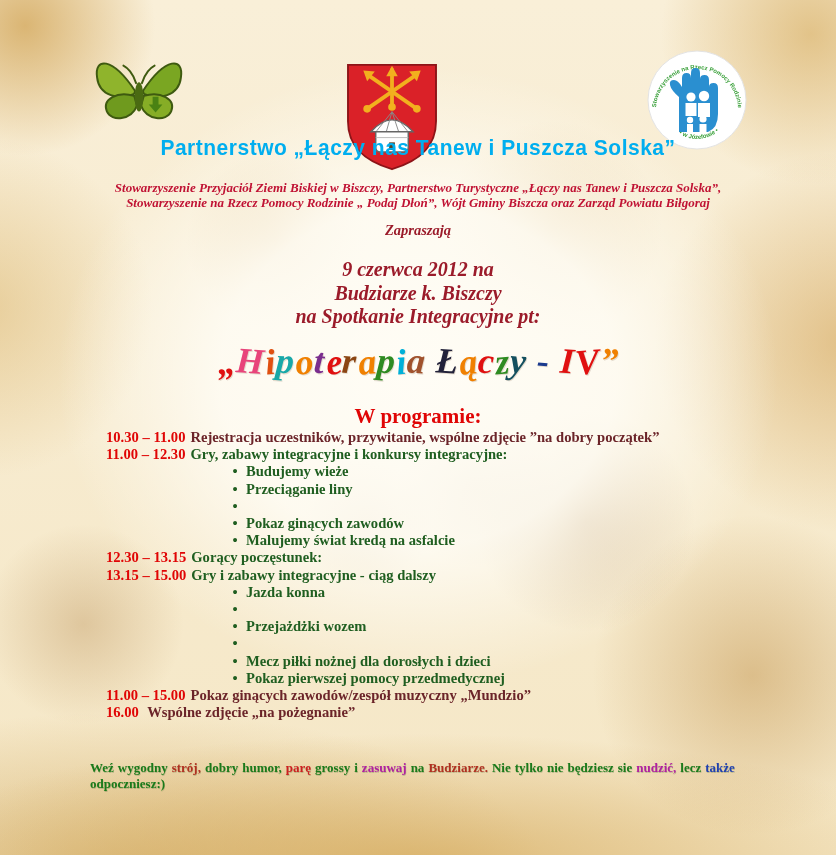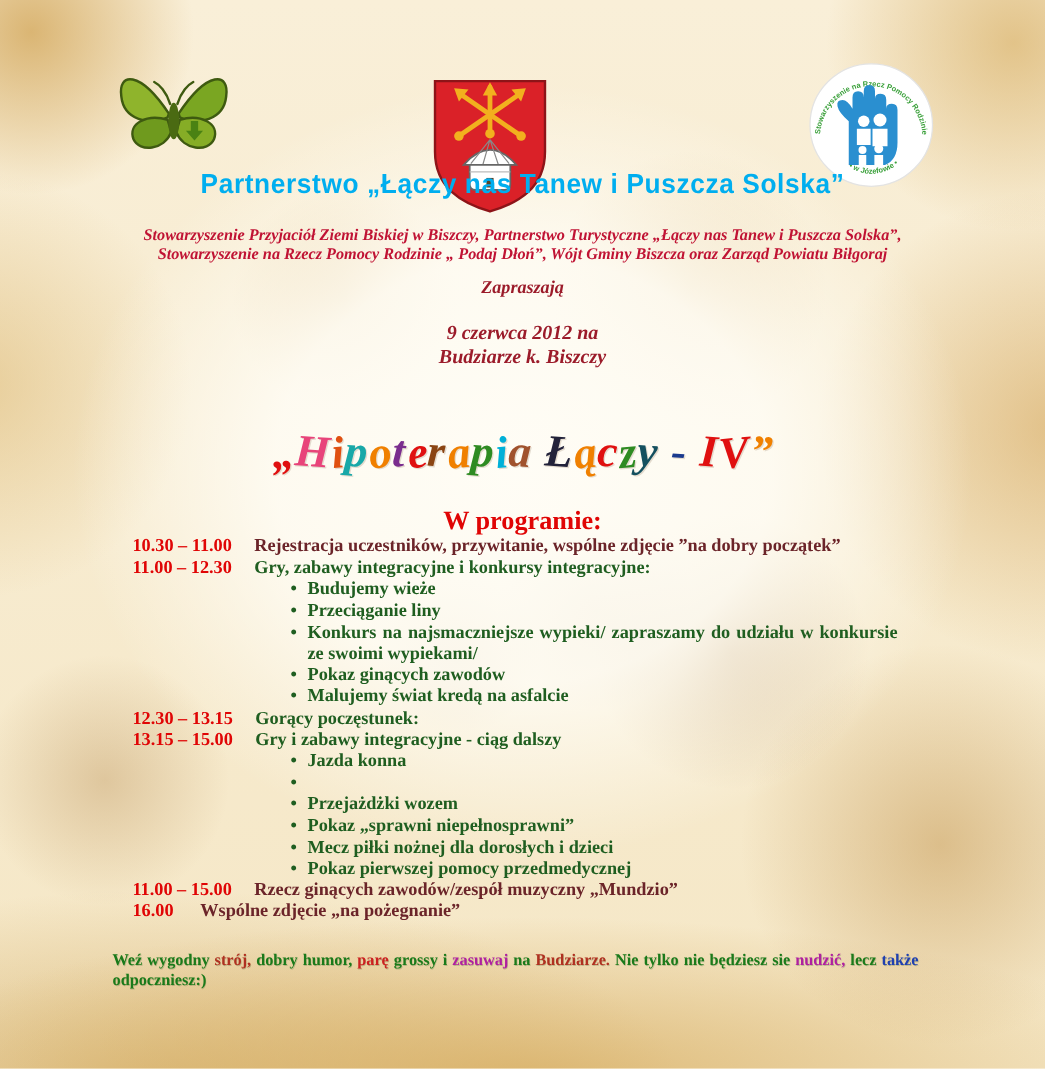--- a/index.html
+++ b/index.html
@@ -49,40 +49,40 @@
   .orgs{
     left:0;right:0;top:180px;text-align:center;
     font-style:italic;font-weight:bold;font-size:13px;line-height:1.18;
   }
   .invite{
     left:0;right:0;top:222px;text-align:center;
     font-style:italic;font-weight:bold;font-size:14.5px;
   }
   .dateblock{
     left:0;right:0;top:258px;text-align:center;
-    font-style:italic;font-weight:bold;font-size:16px;line-height:1.18;
+    font-style:italic;font-weight:bold;font-size:20px;line-height:1.18;
   }
   .title{
     left:0;right:0;top:340px;text-align:center;
     font-weight:bold;font-style:italic;font-size:36px;
     letter-spacing:1px;white-space:pre;
     text-shadow:1px 1px 0 rgba(80,40,0,.15);
   }
   .title .tl{display:inline-block;}
   .title .tl:nth-child(odd){transform:rotate(-5deg) translateY(1px);}
   .title .tl:nth-child(even){transform:rotate(4deg);}
   .progheading{
     left:0;right:0;top:404px;text-align:center;
     font-weight:bold;font-size:21px;
   }
 
   
   .program{left:106px;top:429px;width:612px;font-weight:bold;font-size:14.6px;line-height:17.2px;}
   .prog-line{white-space:nowrap;}
-  .ptime{margin-right:18px;}
+  .ptime{margin-right:5px;}
   .bullet{display:flex;padding-left:118px;}
   .bdot{width:22px;flex:0 0 22px;text-align:center;}
   .btext{flex:1;text-align:justify;}
 
   .footer{
     left:90px;top:760px;width:660px;
     font-weight:bold;font-size:13px;line-height:1.2;
     text-shadow:.5px .5px 0 rgba(0,60,0,.2);
   }
   .fw{margin-right:4px;display:inline-block;}
@@ -157,40 +157,40 @@
   <div class="layer orgs" style="color: rgb(192, 19, 52);">
     <div>Stowarzyszenie Przyjaciół Ziemi Biskiej w Biszczy, Partnerstwo Turystyczne „Łączy nas Tanew i Puszcza Solska”,</div>
     <div>Stowarzyszenie na Rzecz Pomocy Rodzinie „ Podaj Dłoń”, Wójt Gminy Biszcza oraz Zarząd Powiatu Biłgoraj</div>
   </div>
 
   <div class="layer invite" style="color: rgb(155, 27, 42);">Zapraszają</div>
 
   <div class="layer dateblock" style="color: rgb(155, 27, 42);">
     <div>9 czerwca 2012 na</div>
     <div>Budziarze k. Biszczy</div>
+    <div>na Spotkanie Integracyjne pt:</div>
   </div>
 
   <div class="layer title"><span class="tl" style="color: rgb(224, 16, 16);">„</span><span class="tl" style="color: rgb(232, 68, 122);">H</span><span class="tl" style="color: rgb(224, 80, 16);">i</span><span class="tl" style="color: rgb(24, 168, 168);">p</span><span class="tl" style="color: rgb(240, 128, 0);">o</span><span class="tl" style="color: rgb(122, 45, 142);">t</span><span class="tl" style="color: rgb(224, 16, 16);">e</span><span class="tl" style="color: rgb(139, 69, 19);">r</span><span class="tl" style="color: rgb(240, 128, 0);">a</span><span class="tl" style="color: rgb(46, 139, 34);">p</span><span class="tl" style="color: rgb(0, 176, 216);">i</span><span class="tl" style="color: rgb(160, 82, 45);">a</span><span class="tl" style="color: rgb(0, 0, 0);"> </span><span class="tl" style="color: rgb(34, 34, 58);">Ł</span><span class="tl" style="color: rgb(240, 128, 0);">ą</span><span class="tl" style="color: rgb(224, 16, 16);">c</span><span class="tl" style="color: rgb(46, 139, 34);">z</span><span class="tl" style="color: rgb(20, 80, 95);">y</span><span class="tl" style="color: rgb(0, 0, 0);"> </span><span class="tl" style="color: rgb(26, 58, 142);">-</span><span class="tl" style="color: rgb(0, 0, 0);"> </span><span class="tl" style="color: rgb(224, 16, 16);">I</span><span class="tl" style="color: rgb(224, 16, 16);">V</span><span class="tl" style="color: rgb(240, 128, 0);">”</span></div>
 
   <div class="layer progheading" style="color: rgb(224, 5, 5);">W programie:</div>
 
   <div class="layer program">
       <div class="prog-line"><span class="ptime" style="color: rgb(224, 5, 5);">10.30 – 11.00</span><span class="ptext" style="color: rgb(107, 36, 41);">Rejestracja uczestników, przywitanie, wspólne zdjęcie ”na dobry  początek”</span></div>
       <div class="prog-line"><span class="ptime" style="color: rgb(224, 5, 5);">11.00 – 12.30</span><span class="ptext" style="color: rgb(31, 94, 32); text-align: right;">Gry,  zabawy integracyjne i konkursy integracyjne:</span></div>
       <div class="bullet">
         <span class="bdot" style="color: rgb(31, 94, 32);">•</span>
         <span class="btext" style="color: rgb(31, 94, 32);">Budujemy wieże</span>
       </div>
       <div class="bullet">
         <span class="bdot" style="color: rgb(31, 94, 32);">•</span>
         <span class="btext" style="color: rgb(31, 94, 32);">Przeciąganie liny</span>
       </div>
       <div class="bullet">
         <span class="bdot" style="color: rgb(31, 94, 32);">•</span>
-        <span class="btext" style="color: rgb(31, 94, 32);">Konkurs na najsmaczniejsze wypieki/ zapraszamy do udziału w konkursie ze swoimi wypiekami/</span>
       </div>
       <div class="bullet">
         <span class="bdot" style="color: rgb(31, 94, 32);">•</span>
         <span class="btext" style="color: rgb(31, 94, 32);">Pokaz ginących zawodów</span>
       </div>
       <div class="bullet">
         <span class="bdot" style="color: rgb(31, 94, 32);">•</span>
         <span class="btext" style="color: rgb(31, 94, 32);">Malujemy świat kredą na asfalcie</span>
       </div>
       <div class="prog-line"><span class="ptime" style="color: rgb(224, 5, 5);">12.30 – 13.15</span><span class="ptext" style="color: rgb(31, 94, 32);">Gorący poczęstunek:</span></div>
@@ -201,28 +201,27 @@
       </div>
       <div class="bullet">
         <span class="bdot" style="color: rgb(31, 94, 32);">•</span>
       </div>
       <div class="bullet">
         <span class="bdot" style="color: rgb(31, 94, 32);">•</span>
         <span class="btext" style="color: rgb(31, 94, 32);">Przejażdżki wozem</span>
       </div>
       <div class="bullet">
         <span class="bdot" style="color: rgb(31, 94, 32);">•</span>
-        <span class="btext" style="color: rgb(31, 94, 32);">Pokaz „sprawni niepełnosprawni”</span>
       </div>
       <div class="bullet">
         <span class="bdot" style="color: rgb(31, 94, 32);">•</span>
         <span class="btext" style="color: rgb(31, 94, 32);">Mecz piłki nożnej dla dorosłych i dzieci</span>
       </div>
       <div class="bullet">
         <span class="bdot" style="color: rgb(31, 94, 32);">•</span>
         <span class="btext" style="color: rgb(31, 94, 32);">Pokaz pierwszej pomocy przedmedycznej</span>
       </div>
-      <div class="prog-line"><span class="ptime" style="color: rgb(224, 5, 5);">11.00 – 15.00</span><span class="ptext" style="color: rgb(107, 36, 41);">Rzecz ginących zawodów/zespół muzyczny „Mundzio”</span></div>
+      <div class="prog-line"><span class="ptime" style="color: rgb(224, 5, 5);">11.00 – 15.00</span><span class="ptext" style="color: rgb(107, 36, 41);">Pokaz ginących zawodów/zespół muzyczny „Mundzio”</span></div>
       <div class="prog-line"><span class="ptime" style="color: rgb(224, 5, 5);">16.00</span><span class="ptext" style="color: rgb(107, 36, 41);"> Wspólne zdjęcie „na pożegnanie”</span></div>
     </div>
 
   <div class="layer footer"><span class="fw" style="color: rgb(26, 122, 26);">Weź</span><span class="fw" style="color: rgb(26, 122, 26);">wygodny</span><span class="fw" style="color: rgb(176, 48, 32);">strój,</span><span class="fw" style="color: rgb(26, 122, 26);">dobry</span><span class="fw" style="color: rgb(26, 122, 26);">humor,</span><span class="fw" style="color: rgb(204, 32, 32);">parę</span><span class="fw" style="color: rgb(26, 122, 26);">grossy</span><span class="fw" style="color: rgb(26, 122, 26);">i</span><span class="fw" style="color: rgb(176, 32, 160);">zasuwaj</span><span class="fw" style="color: rgb(26, 122, 26);">na</span><span class="fw" style="color: rgb(176, 48, 32);">Budziarze.</span><span class="fw" style="color: rgb(26, 122, 26);">Nie</span><span class="fw" style="color: rgb(26, 122, 26);">tylko</span><span class="fw" style="color: rgb(26, 122, 26);">nie</span><span class="fw" style="color: rgb(26, 122, 26);">będziesz</span><span class="fw" style="color: rgb(26, 122, 26);">sie</span><span class="fw" style="color: rgb(176, 32, 160);">nudzić,</span><span class="fw" style="color: rgb(26, 122, 26);">lecz</span><span class="fw" style="color: rgb(32, 64, 176);">także</span><span class="fw" style="color: rgb(26, 122, 26);">odpoczniesz:)</span></div>
 </div>
 
 </body></html>

